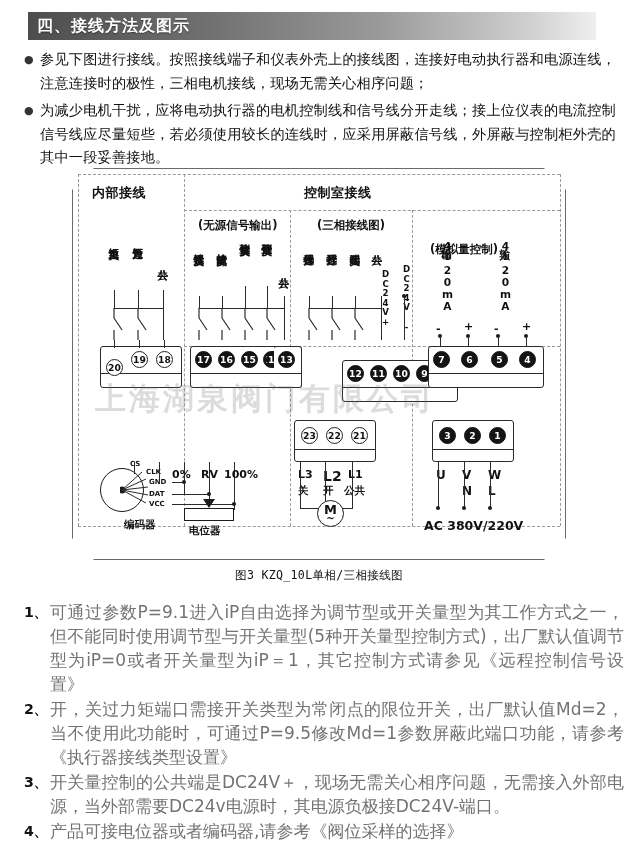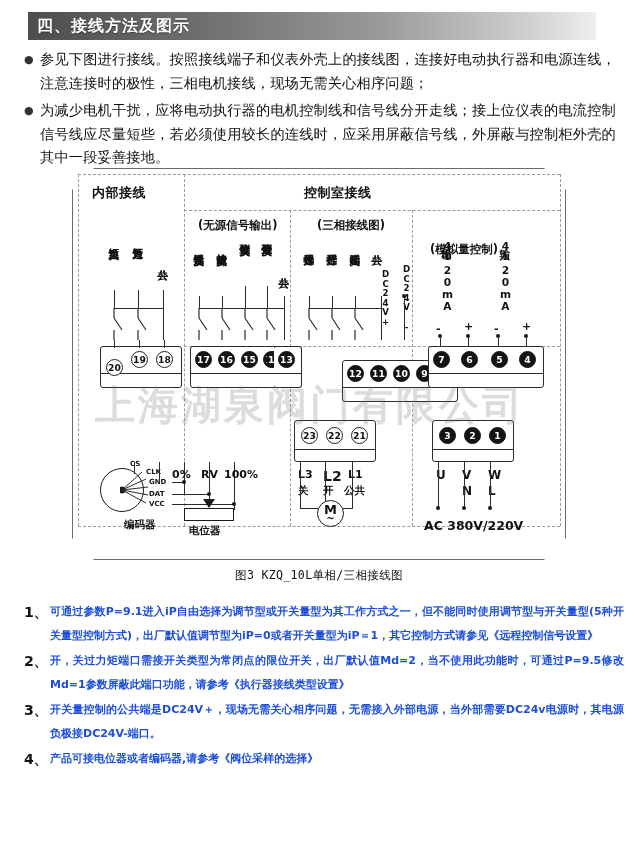--- a/index.html
+++ b/index.html
@@ -148,42 +148,42 @@
     position: absolute; left: 0; top: 568px; width: 638px;
     text-align: center; font-size: 11.6px; color: #111;
     font-family: "DejaVu Sans Mono", "Liberation Mono", monospace;
     letter-spacing: .3px;
   }
 
   
   .watermark {
     position: absolute; left: 95px; top: 378px;
     width: 450px;
-    font-size: 40px; font-weight: bold;
+    font-size: 31px; font-weight: bold;
     color: rgba(120,120,120,0.26);
     letter-spacing: 3px;
     white-space: nowrap;
     pointer-events: none;
     z-index: 5;
   }
 
   
   .notes { position: absolute; left: 24px; top: 600px; width: 600px; }
   .notes-title {
     font-size: 21px; font-weight: bold; color: #111;
     letter-spacing: 4px; margin-bottom: 5px;
   }
   .note-row { display: flex; margin-bottom: 1px; }
   .note-num {
     flex: 0 0 26px; font-size: 14.2px; font-weight: bold; color: #111;
     line-height: 24px;
   }
   .note-body {
-    flex: 1; font-size: 11px; font-weight: bold; line-height: 24px;
-    color: #1d4ed8; letter-spacing: 0px; text-align: justify;
+    flex: 1; font-size: 17px; font-weight: normal; line-height: 24px;
+    color: #737373; letter-spacing: 0px; text-align: justify;
   }
 </style>
 </head>
 <body>
 
 <div class="header-bar">
   <div class="htitle">四、接线方法及图示</div>
 </div>
 
 <div class="intro">

